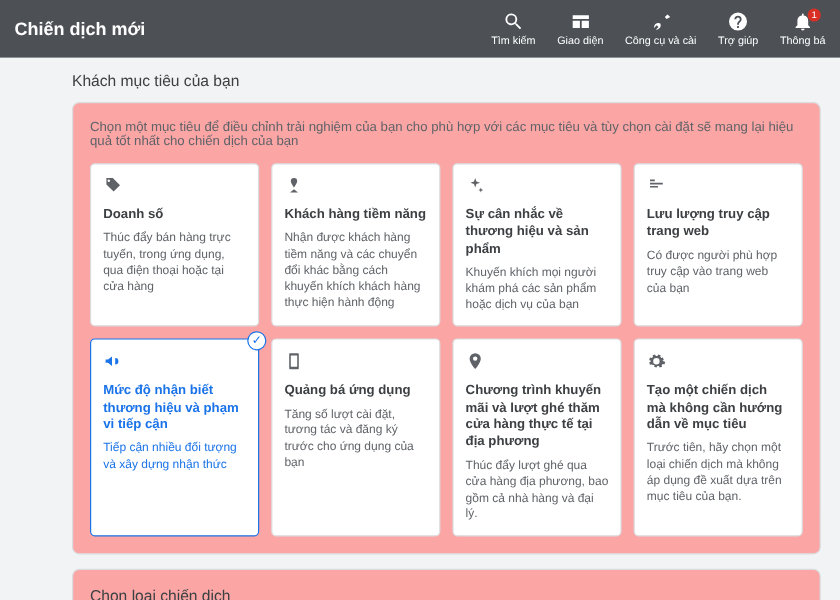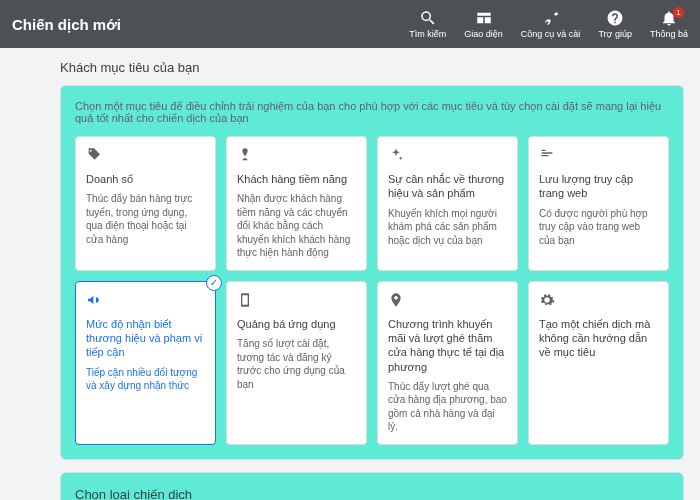--- a/index.html
+++ b/index.html
@@ -5,30 +5,30 @@
 *{box-sizing:border-box;margin:0;padding:0;font-family:Arial,Helvetica,sans-serif}
 body{background:#f1f3f4;font-size:12px;color:#3c4043}
 .topbar{background:#4d5156;height:48px;display:flex;align-items:center;justify-content:space-between;padding:0 12px;color:#fff}
 .topbar-title{font-size:15px;font-weight:700}
 .topbar-right{display:flex;gap:18px;align-items:flex-start}
 .topbar-item{display:flex;flex-direction:column;align-items:center;gap:2px;font-size:9px;cursor:pointer;position:relative}
 .topbar-item svg{width:18px;height:18px;fill:#fff}
 .badge{position:absolute;top:-2px;right:4px;background:#d93025;color:#fff;font-size:8px;width:11px;height:11px;border-radius:50%;display:flex;align-items:center;justify-content:center}
 .page{padding:6px 16px 16px 60px;max-width:720px}
 .section-title{font-size:13px;margin:6px 0 10px;color:#3c4043}
-.card{background:#5eead4;border:1px solid #dadce0;border-radius:6px;padding:14px;margin-bottom:12px}
+.card{background:#fca5a5;border:1px solid #dadce0;border-radius:6px;padding:14px;margin-bottom:12px}
 .intro{font-size:11px;color:#5f6368;margin-bottom:12px}
 .grid{display:grid;grid-template-columns:repeat(4,1fr);gap:10px}
 .tile{border:1px solid #dadce0;border-radius:4px;padding:10px;cursor:pointer;background:#fff;position:relative;min-height:100px}
 .tile.selected{border:1.5px solid #1a73e8}
 .tile.selected .tile-title,.tile.selected .tile-desc{color:#1a73e8}
 .tile-icon{color:#5f6368;margin-bottom:6px}
 .tile-icon svg{width:16px;height:16px;fill:#5f6368}
 .tile.selected .tile-icon svg{fill:#1a73e8}
-.tile-title{font-size:11px;font-weight:400;margin-bottom:6px;color:#3c4043;line-height:1.3}
+.tile-title{font-size:11px;font-weight:700;margin-bottom:6px;color:#3c4043;line-height:1.3}
 .tile-desc{font-size:10px;color:#5f6368;line-height:1.35}
 .check{position:absolute;top:-7px;right:-7px;width:16px;height:16px;border:1.5px solid #1a73e8;border-radius:50%;background:#fff;display:flex;align-items:center;justify-content:center;color:#1a73e8;font-size:10px}
 </style>
 </head>
 <body>
 
 <div class="topbar">
   <div class="topbar-title">Chiến dịch mới</div>
   <div class="topbar-right">
     <div class="topbar-item">
@@ -118,20 +118,21 @@
               <path d="M12 2a7 7 0 017 7c0 5-7 13-7 13S5 14 5 9a7 7 0 017-7zm0 9.5A2.5 2.5 0 1012 6a2.5 2.5 0 000 5.5z"></path>
             </svg></div>
         <div class="tile-title">Chương trình khuyến mãi và lượt ghé thăm cửa hàng thực tế tại địa phương</div>
         <div class="tile-desc">Thúc đẩy lượt ghé qua cửa hàng địa phương, bao gồm cả nhà hàng và đại lý.</div>
       </div>
       <div class="tile">
         <div class="tile-icon"><svg viewBox="0 0 24 24">
               <path d="M12 8a4 4 0 100 8 4 4 0 000-8zm9 4l2 1-1 3-2-.5a8 8 0 01-1.4 1.4l.5 2-3 1-1-2h-2l-1 2-3-1 .5-2A8 8 0 016.2 16L4 16.5l-1-3 2-1v-1l-2-1 1-3 2 .5A8 8 0 017.8 6.6L7.3 4.5l3-1 1 2h2l1-2 3 1-.5 2a8 8 0 011.4 1.4l2-.5 1 3-2 1z"></path>
             </svg></div>
         <div class="tile-title">Tạo một chiến dịch mà không cần hướng dẫn về mục tiêu</div>
+        <div class="tile-desc">Trước tiên, hãy chọn một loại chiến dịch mà không áp dụng đề xuất dựa trên mục tiêu của bạn.</div>
       </div>
     </div>
   </div>
 
   <div class="card">
     <div class="section-title" style="margin-top:0">Chọn loại chiến dịch</div>
 
   </div>
 </div>
 

